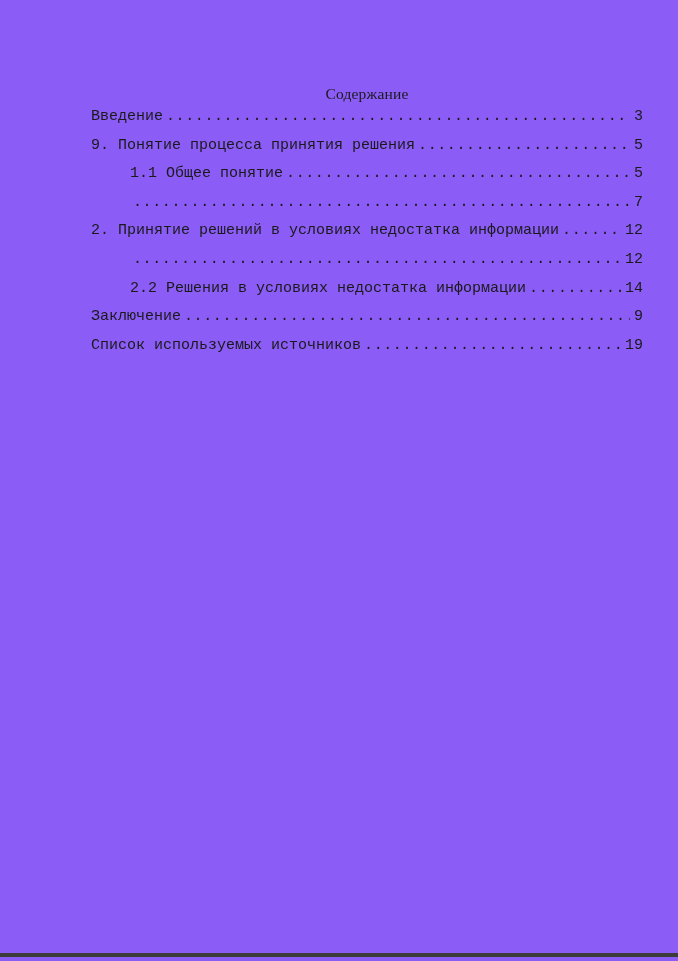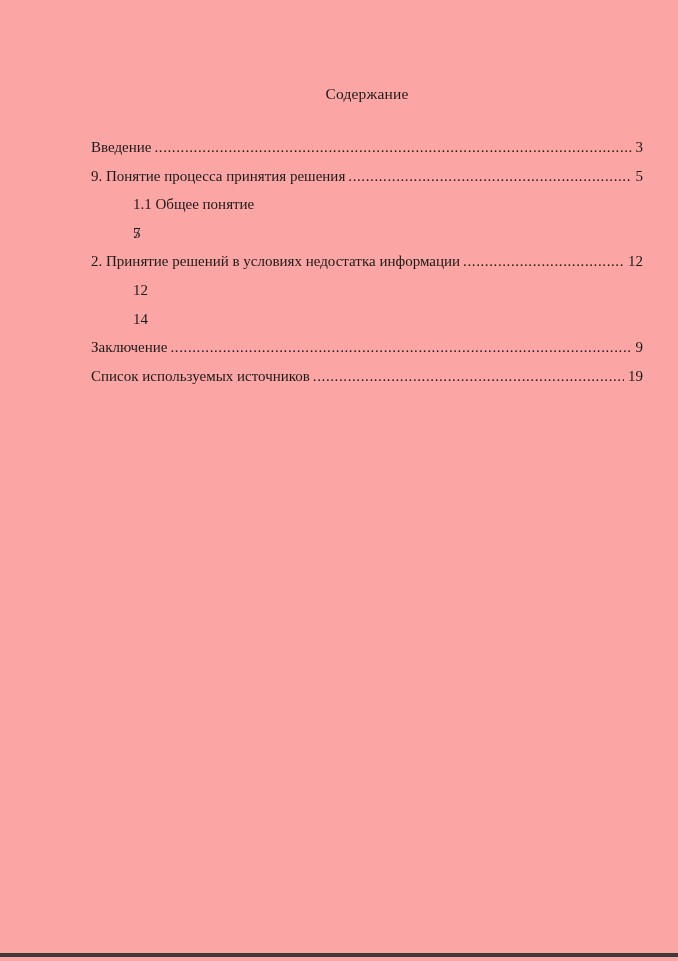--- a/index.html
+++ b/index.html
@@ -24,32 +24,32 @@
   .toc-title {
     margin: 0;
     font-size: 15.5px;
     font-weight: 400;
     line-height: 19px;
     text-align: center;
     letter-spacing: 0.2px;
   }
 
   .toc {
-    margin-top: 30px;
+    font-family: Liberation Mono, monospace;
   }
 
   .toc-row {
     display: flex;
     align-items: baseline;
     height: 28.6px;
     line-height: 28.6px;
     font-size: 15px;
   }
 
-  .toc-row.level-1 { padding-left: 39px; flex-direction: column; }
+  .toc-row.level-1 { padding-left: 39px; }
 
   .toc-label { white-space: nowrap; }
 
   .toc-leader {
     flex: 1;
     min-width: 12px;
     overflow: hidden;
     white-space: nowrap;
     margin: 0 4px 0 3px;
   }
@@ -65,21 +65,21 @@
     position: absolute;
     left: 0;
     top: 953px;
     width: 100%;
     height: 4px;
   }
 </style>
 </head>
 <body>
 
-<div class="page" style="background: #fca5a5; color: rgb(26, 26, 26);">
+<div class="page" style="background: #8b5cf6; color: rgb(26, 26, 26);">
 
   <div class="content">
     <h1 class="toc-title">Содержание</h1>
 
     <div class="toc">
   <div class="toc-row level-0">
     <span class="toc-label">Введение</span>
     <span class="toc-leader"></span>
     <span class="toc-page">3</span>
   </div>
@@ -106,20 +106,21 @@
     <span class="toc-leader"></span>
     <span class="toc-page">12</span>
   </div>
 
   <div class="toc-row level-1">
     <span class="toc-leader"></span>
     <span class="toc-page">12</span>
   </div>
 
   <div class="toc-row level-1">
+    <span class="toc-label">2.2 Решения в условиях недостатка информации</span>
     <span class="toc-leader"></span>
     <span class="toc-page">14</span>
   </div>
 
   <div class="toc-row level-0">
     <span class="toc-label">Заключение</span>
     <span class="toc-leader"></span>
     <span class="toc-page">9</span>
   </div>
 

